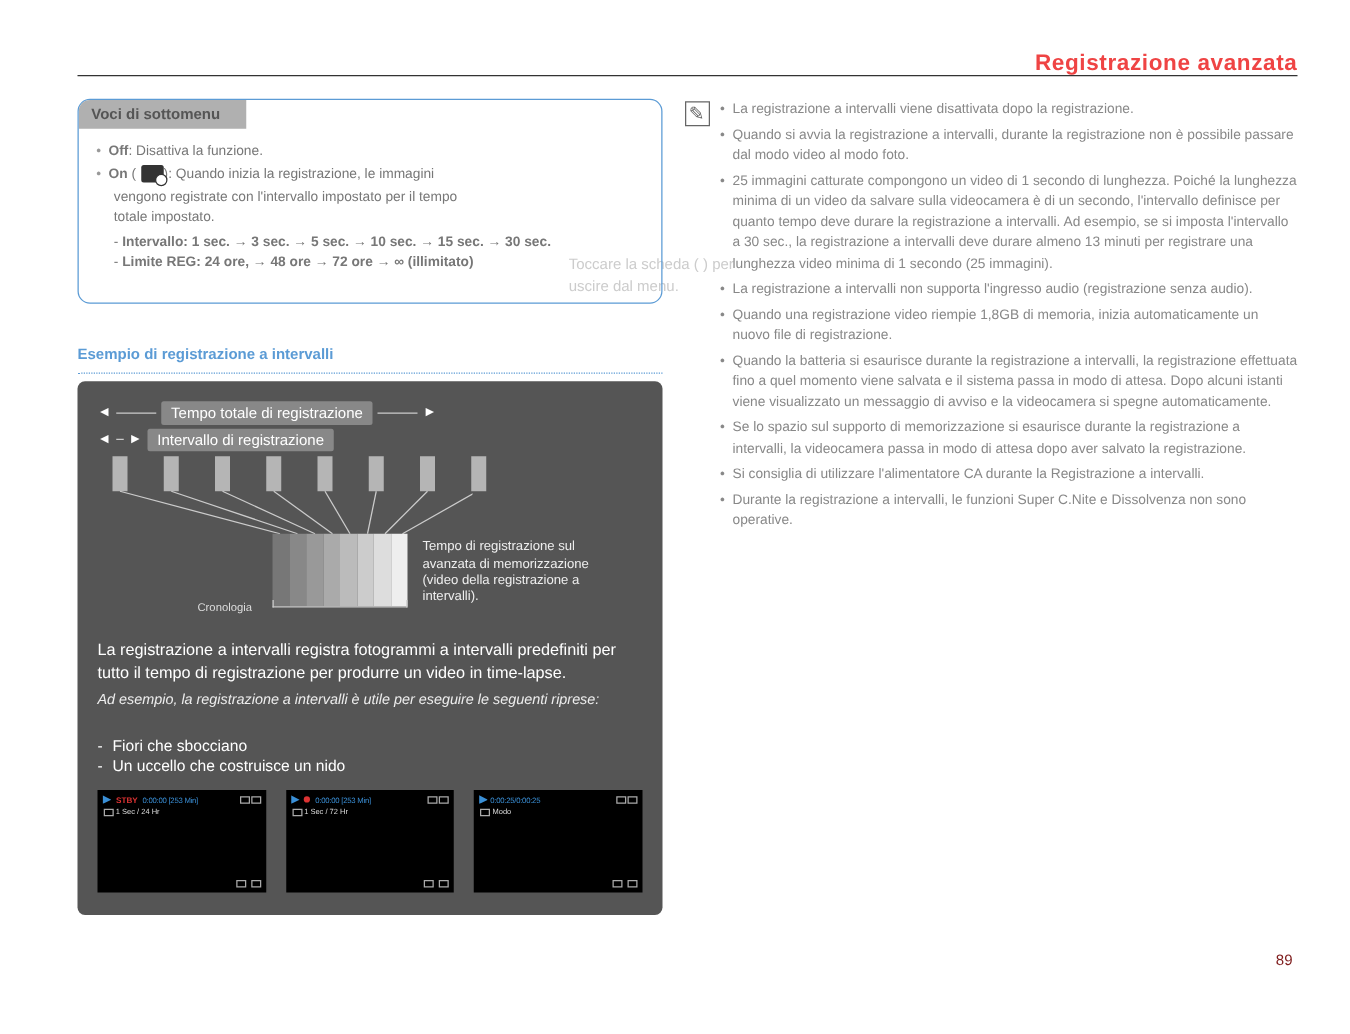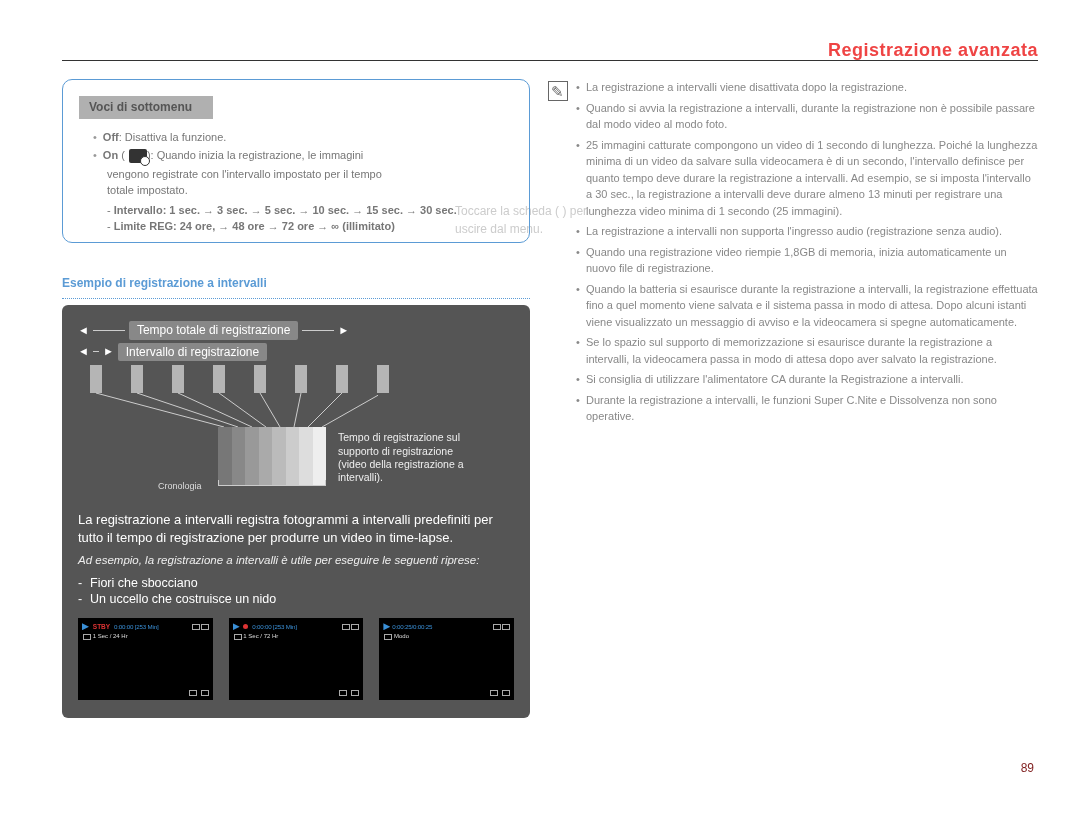--- a/index.html
+++ b/index.html
@@ -49,21 +49,21 @@
   }
   
   .right-col {
     flex: 1;
     position: relative;
   }
   
   .submenu-box {
     border: 1px solid #5b9bd5;
     border-radius: 10px;
-    padding: 16px;
+    padding: 0;
     height: 164px;
     position: relative;
     overflow: hidden;
   }
   
   .submenu-header {
     background: #b0b0b0;
     color: #555;
     font-weight: bold;
     font-size: 12px;
@@ -286,21 +286,21 @@
   
   .panel-italic {
     font-style: italic;
     font-size: 11.5px;
     color: #eee;
     margin-top: 6px;
   }
   
   .panel-list {
     list-style: none;
-    margin-top: 6px;
+    margin-top: 20px;
   }
   .panel-list li {
     color: #fff;
     font-size: 12.5px;
     position: relative;
     padding-left: 12px;
     line-height: 1.35;
   }
   .panel-list li:before {
     content: '-';
@@ -492,21 +492,21 @@
             <div class="chart-seg" style="background:#aaa"></div>
             <div class="chart-seg" style="background:#bbb"></div>
             <div class="chart-seg" style="background:#ccc"></div>
             <div class="chart-seg" style="background:#ddd"></div>
             <div class="chart-seg" style="background:#eee"></div>
           </div>
           <div class="chart-under"></div>
 
           <div class="storage-note">
             <span>Tempo di registrazione sul</span><br>
-            <span>supporto di registrazione</span><br>
+            <span>avanzata di memorizzazione</span><br>
             <span>(video della registrazione a</span><br>
             <span>intervalli).</span>
           </div>
           <div class="timeline-bottom">Cronologia</div>
         </div>
 
         <div class="panel-para">La registrazione a intervalli registra fotogrammi a intervalli predefiniti per tutto il tempo di registrazione per produrre un video in time-lapse.</div>
         <div class="panel-italic">Ad esempio, la registrazione a intervalli è utile per eseguire le seguenti riprese:</div>
 
         <ul class="panel-list">

